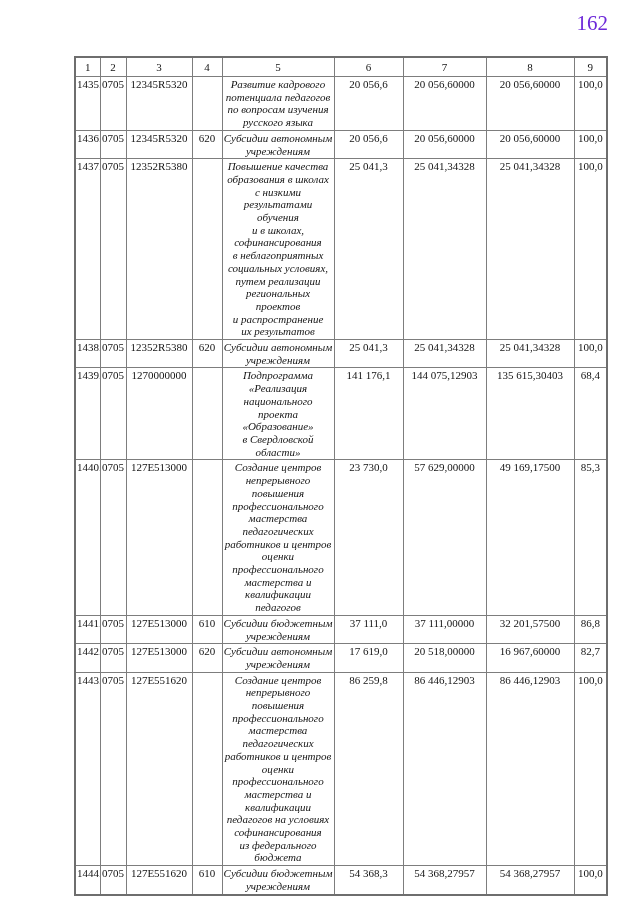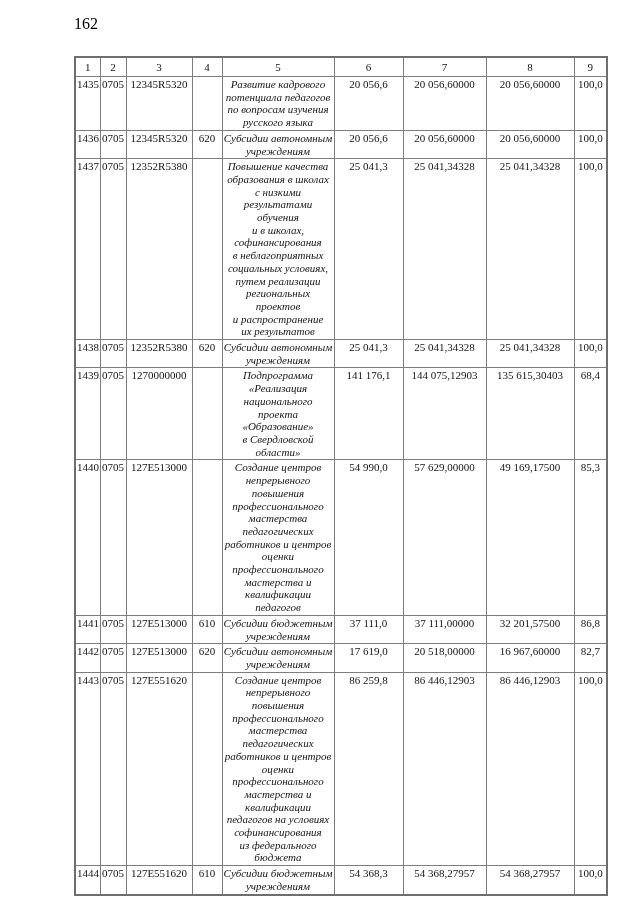--- a/index.html
+++ b/index.html
@@ -19,24 +19,24 @@
     position: relative;
     width: 640px;
     height: 905px;
     background: #ffffff;
   }
   .page-number {
     position: absolute;
     top: 14px;
     left: 74px;
     width: 534px;
-    text-align: left;
-    font-size: 16px;
+    text-align: right;
+    font-size: 21px;
     line-height: 19px;
-    color: #000000;
+    color: #6d28d9;
   }
   table.budget-table {
     position: absolute;
     top: 56px;
     left: 74px;
     width: 534px;
     border-collapse: collapse;
     table-layout: fixed;
     border: 2px solid #6e6e6e;
   }
@@ -197,21 +197,21 @@
 повышения
 профессионального
 мастерства
 педагогических
 работников и центров
 оценки
 профессионального
 мастерства и
 квалификации
 педагогов</td>
-          <td class="c6">54 990,0</td>
+          <td class="c6">23 730,0</td>
           <td class="c7">57 629,00000</td>
           <td class="c8">49 169,17500</td>
           <td class="c9">85,3</td>
         </tr>
         <tr>
           <td class="c1">1441.</td>
           <td class="c2">0705</td>
           <td class="c3">127E513000</td>
           <td class="c4">610</td>
           <td class="c5">Субсидии бюджетным

